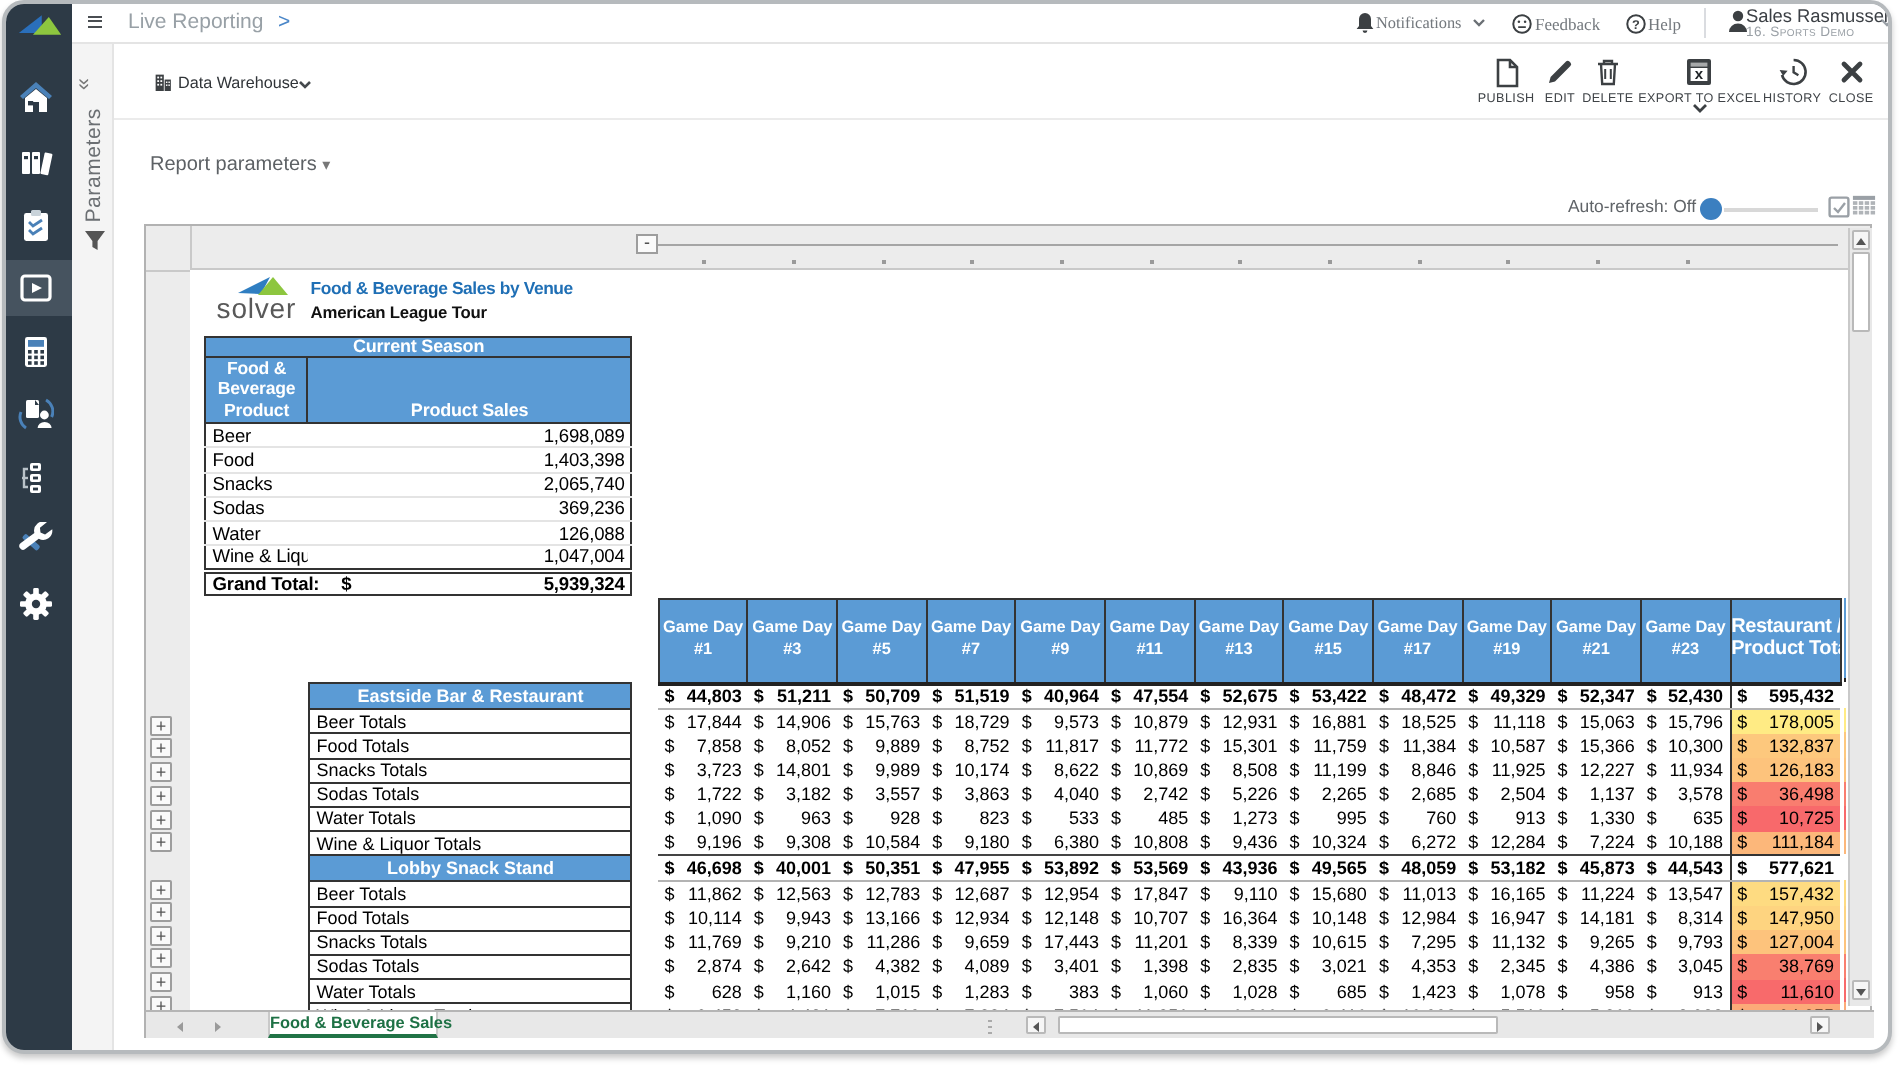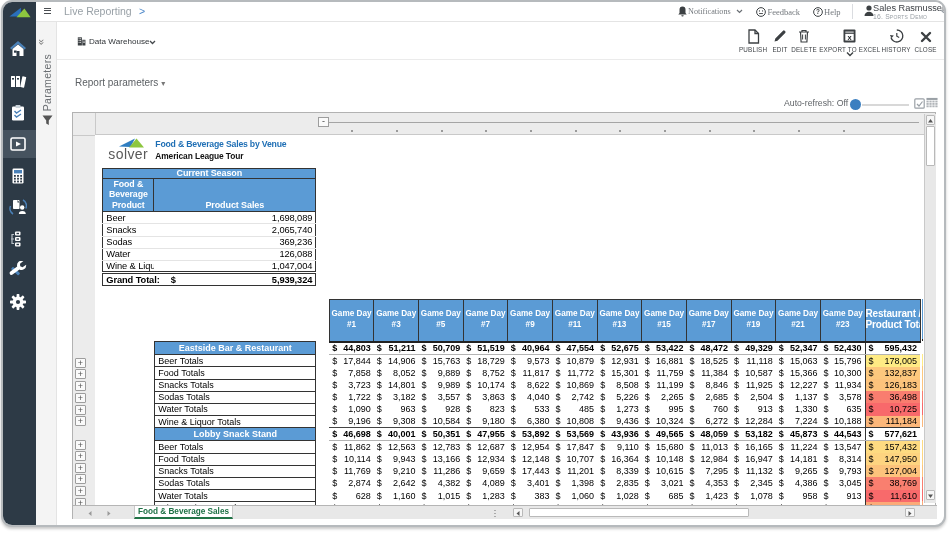--- a/index.html
+++ b/index.html
@@ -335,20 +335,24 @@
               </tr>
               <tr>
                 <td class="hdrblue" style="height:31px;border:1px solid #333;font-size:8.8px;line-height:10.5px;vertical-align:bottom;padding-bottom:1px;">Food &amp;<br>Beverage<br>Product</td>
                 <td class="hdrblue" style="border:1px solid #333;vertical-align:bottom;padding-bottom:1px;font-size:9px;">Product Sales</td>
               </tr>
               <tr>
                 <td style="height:12.26px;border-left:1px solid #333;border-bottom:1px solid #e4e4e4;">Beer</td>
                 <td style="text-align:right;border-right:1px solid #333;border-bottom:1px solid #e4e4e4;">1,698,089</td>
               </tr>
               <tr>
+                <td style="height:12.26px;border-left:1px solid #333;border-bottom:1px solid #e4e4e4;">Food</td>
+                <td style="text-align:right;border-right:1px solid #333;border-bottom:1px solid #e4e4e4;">1,403,398</td>
+              </tr>
+              <tr>
                 <td style="height:12.26px;border-left:1px solid #333;border-bottom:1px solid #e4e4e4;">Snacks</td>
                 <td style="text-align:right;border-right:1px solid #333;border-bottom:1px solid #e4e4e4;">2,065,740</td>
               </tr>
               <tr>
                 <td style="height:12.26px;border-left:1px solid #333;border-bottom:1px solid #e4e4e4;">Sodas</td>
                 <td style="text-align:right;border-right:1px solid #333;border-bottom:1px solid #e4e4e4;">369,236</td>
               </tr>
               <tr>
                 <td style="height:12.26px;border-left:1px solid #333;border-bottom:1px solid #e4e4e4;">Water</td>
                 <td style="text-align:right;border-right:1px solid #333;border-bottom:1px solid #e4e4e4;">126,088</td>
@@ -1586,21 +1590,21 @@
           </svg>
         </div>
 
     <div class="bstrip"></div>
     <svg class="abs" style="left:14px;top:396.5px" width="6" height="7" viewBox="0 0 6 7">
           <polygon points="1.5,3.5 4.5,1 4.5,6" fill="#9a9a9a"></polygon>
         </svg>
     <svg class="abs" style="left:33px;top:396.5px" width="6" height="7" viewBox="0 0 6 7">
           <polygon points="4.5,3.5 1.5,1 1.5,6" fill="#9a9a9a"></polygon>
         </svg>
-    <div class="abs" style="left:61px;top:393px;width:99px;height:13px;background:#fff;border-left:1px solid #c9c9c9;border-right:1px solid #c9c9c9;border-bottom:2px solid #217346;
+    <div class="abs" style="left:61px;top:393px;width:85px;height:13px;background:#fff;border-left:1px solid #c9c9c9;border-right:1px solid #c9c9c9;border-bottom:2px solid #217346;
          font-size:8.2px;font-weight:bold;color:#1e7145;text-align:center;line-height:12px;white-space:nowrap;">Food &amp; Beverage Sales</div>
     <div class="abs" style="left:421px;top:396.5px;width:1.5px;height:1.5px;background:#aaa;"></div>
         <div class="abs" style="left:421px;top:399.5px;width:1.5px;height:1.5px;background:#aaa;"></div>
         <div class="abs" style="left:421px;top:402.5px;width:1.5px;height:1.5px;background:#aaa;"></div>
 
     <div class="sbtn" style="left:440px;top:395px;width:10px;height:9px;">
           <svg width="8" height="7" viewBox="0 0 8 7">
             <polygon points="2.5,3.5 5.5,1 5.5,6" fill="#555"></polygon>
           </svg>
         </div>

